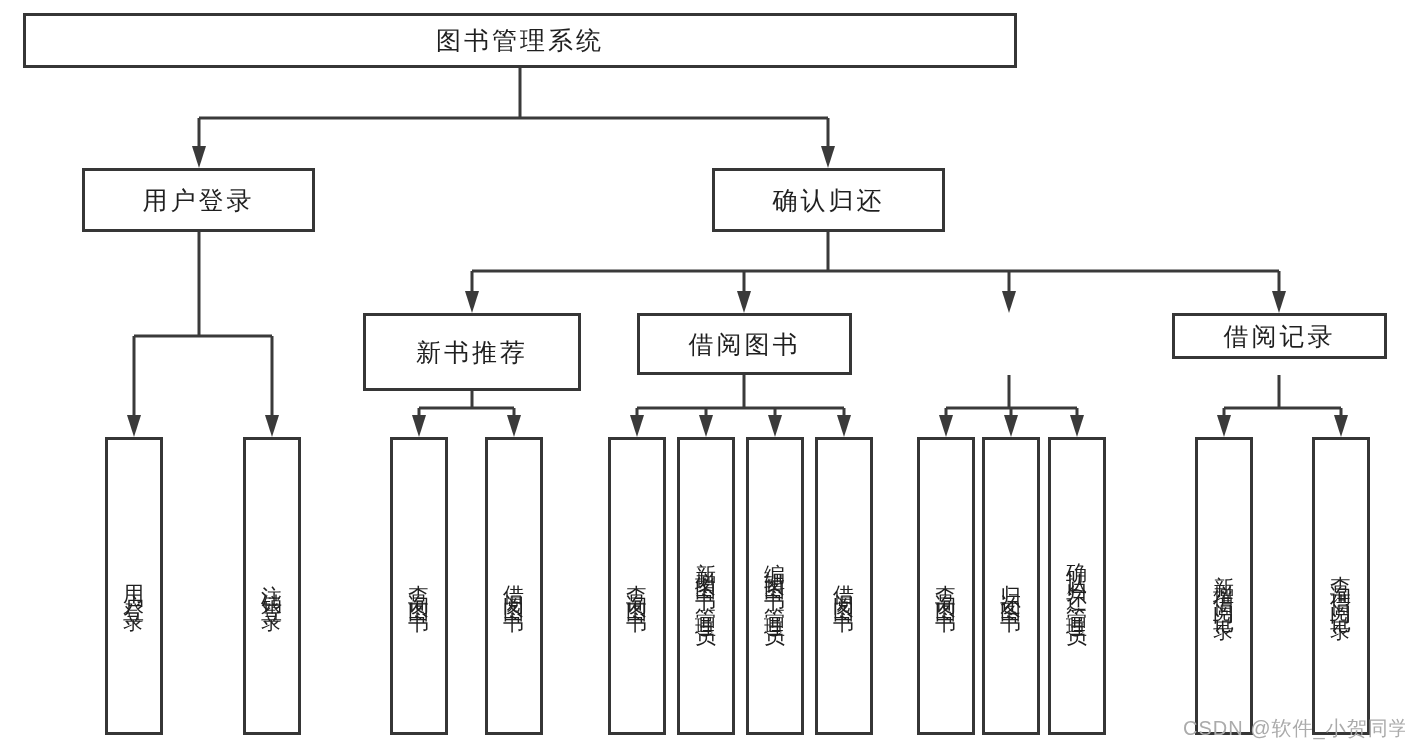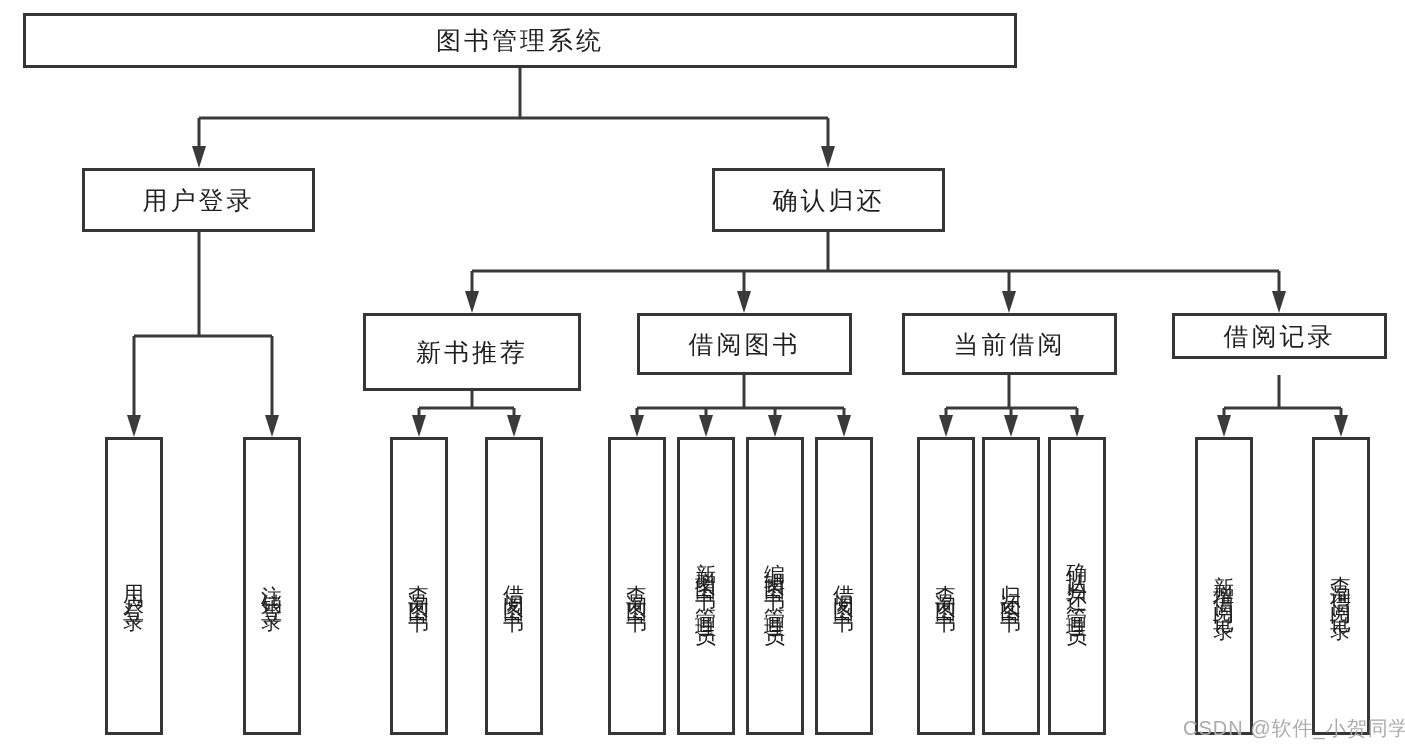--- a/index.html
+++ b/index.html
@@ -103,23 +103,20 @@
   <div class="node h" style="left:712px;top:168px;width:233px;height:64px">
     <span class="lbl">确认归还</span>
   </div>
 
   <div class="node h" style="left:363px;top:313px;width:218px;height:78px">
     <span class="lbl">新书推荐</span>
   </div>
   <div class="node h" style="left:637px;top:313px;width:215px;height:62px">
     <span class="lbl">借阅图书</span>
   </div>
-  <div class="node h" style="left:902px;top:313px;width:215px;height:62px">
-    <span class="lbl">当前借阅</span>
-  </div>
   <div class="node h" style="left:1172px;top:313px;width:215px;height:46px">
     <span class="lbl">借阅记录</span>
   </div>
 
   <div class="node v" style="left:105px;top:437px;width:58px;height:298px">
     <span class="lbl">用户登录</span>
   </div>
   <div class="node v" style="left:243px;top:437px;width:58px;height:298px">
     <span class="lbl">注销登录</span>
   </div>

